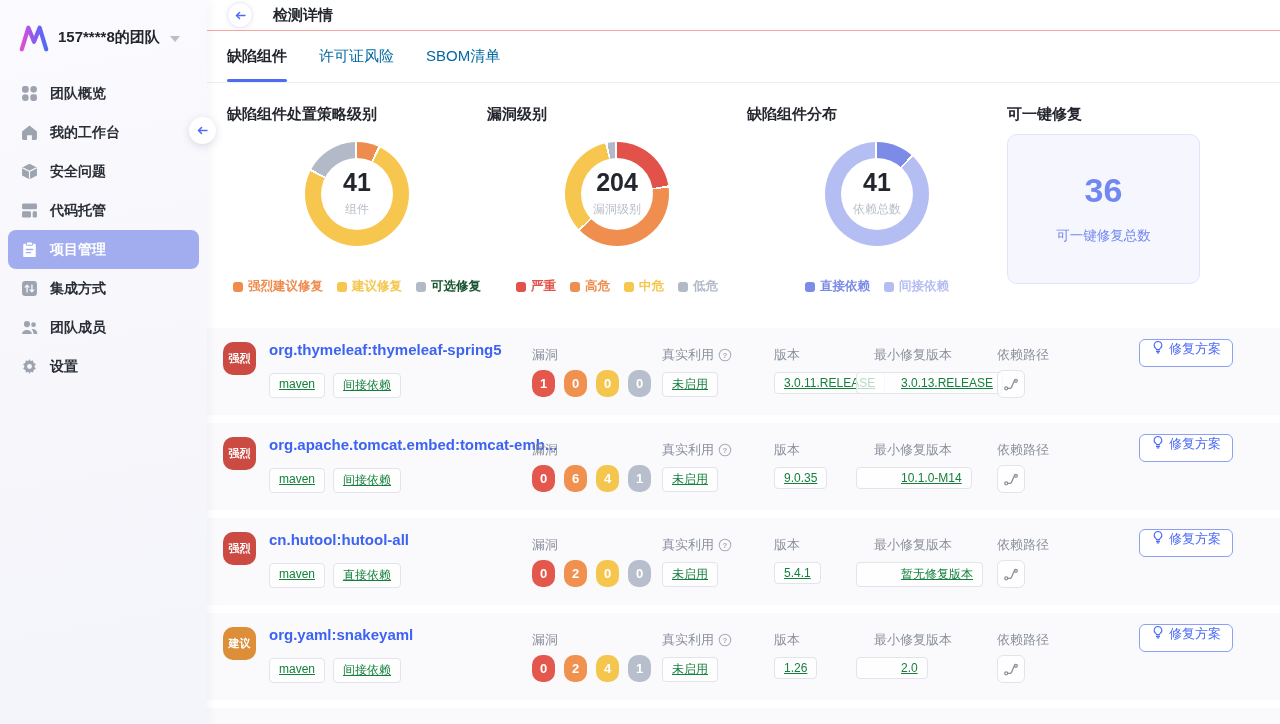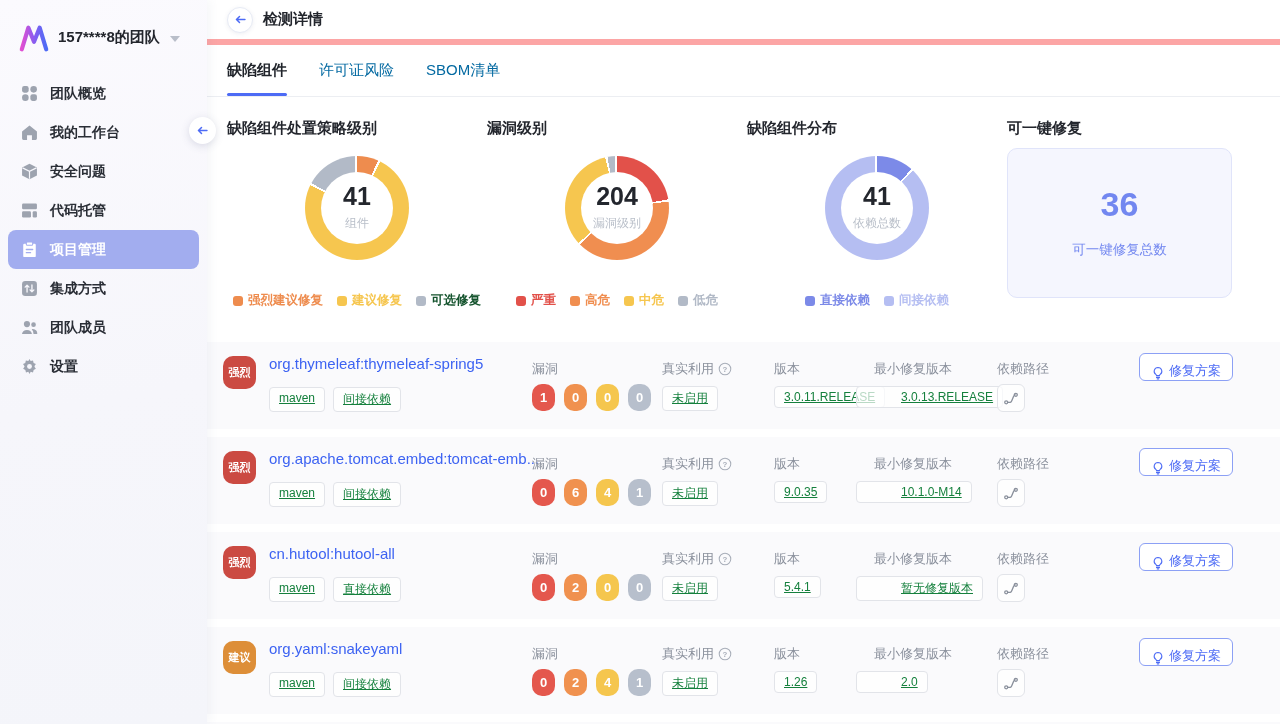--- a/index.html
+++ b/index.html
@@ -19,21 +19,21 @@
   .menu-item .mi-icon svg { width:17px; height:17px; fill:#9DA3AF; }
   .menu-item span.lbl { font-size:14px; font-weight:600; color:#2A2E36; }
   .menu-item.active { background:#A2ADEF; }
   .menu-item.active span.lbl { color:#fff; }
   .menu-item.active .mi-icon svg { fill:#fff; }
 
   .collapse-btn { position:absolute; left:189px; top:117px; width:27px; height:27px; border-radius:50%; background:#fff; box-shadow:0 2px 8px rgba(70,80,120,.18); display:flex; align-items:center; justify-content:center; z-index:5; cursor:pointer; }
 
   
   .main { flex:1; height:100%; background:#fff; position:relative; overflow:hidden; }
-  .page-header { height:45px; display:flex; align-items:center; gap:10px; padding-left:20px; border-bottom:6px solid #fca5a5; }
+  .page-header { height:31px; display:flex; align-items:center; gap:20px; padding-left:20px; border-bottom:1px solid #fca5a5; }
   .back-btn { width:26px; height:26px; border-radius:50%; background:#fff; border:1px solid #E7EBF5; box-shadow:0 1px 4px rgba(90,100,140,.10); display:flex; align-items:center; justify-content:center; cursor:pointer; }
   .page-title { font-size:15px; font-weight:600; color:#23262D; }
 
   .tabbar { height:52px; display:flex; align-items:center; gap:32px; padding-left:20px; border-bottom:1px solid #ECEEF2; }
   .tab { position:relative; font-size:15px; color:#0369a1; height:100%; display:flex; align-items:center; cursor:pointer; }
   .tab.active { color:#20242B; font-weight:700; }
   .tab.active::after { content:""; position:absolute; left:0; right:0; bottom:0; height:3px; border-radius:2px; background:#4D6BF5; }
 
   
   .charts { display:flex; padding:22px 0 0 20px; }
@@ -43,40 +43,40 @@
   .donut-wrap { margin:18px auto 0; width:104px; height:104px; position:relative; }
   .donut { width:104px; height:104px; border-radius:50%; }
   .donut-hole { position:absolute; left:16px; top:16px; width:72px; height:72px; border-radius:50%; background:#fff; display:flex; flex-direction:column; align-items:center; justify-content:center; }
   .donut-value { font-size:25px; font-weight:700; color:#23262D; line-height:1; }
   .donut-label { font-size:12px; color:#B9BFC9; margin-top:6px; white-space:nowrap; }
   .legend { margin-top:32px; display:flex; justify-content:center; gap:14px; }
   .legend-item { display:flex; align-items:center; gap:5px; white-space:nowrap; }
   .legend-swatch { width:10px; height:10px; border-radius:3px; flex:none; }
   .legend-text { font-size:12.5px; font-weight:600; }
 
-  .stat-card { margin-top:10px; width:225px; height:150px; background:#F5F6FE; border:1px solid #E0E4FA; border-radius:10px; text-align:center; padding-top:38px; }
+  .stat-card { margin-top:10px; width:193px; height:150px; background:#F5F6FE; border:1px solid #E0E4FA; border-radius:10px; text-align:center; padding-top:38px; }
   .stat-value { font-size:34px; font-weight:700; color:#7287F0; line-height:1; }
   .stat-label { font-size:13.5px; color:#7287F0; margin-top:20px; }
 
   
   .rows { margin-top:33px; display:flex; flex-direction:column; gap:8px; }
   .row { position:relative; height:87px; background:#FAFAFC; }
   .row-badge { position:absolute; left:16px; top:14px; width:33px; height:33px; border-radius:10px; color:#fff; font-size:11px; font-weight:700; display:flex; align-items:center; justify-content:center; letter-spacing:0; }
-  .row-name { position:absolute; left:62px; top:13px; font-size:15px; font-weight:400; color:#3D63F2; cursor:pointer; max-width:250px; white-space:nowrap; }
+  .row-name { position:absolute; left:62px; top:13px; font-size:15px; font-weight:700; color:#3D63F2; cursor:pointer; max-width:250px; white-space:nowrap; }
   .row-tags { position:absolute; left:62px; top:45px; display:flex; gap:8px; }
   .pill { display:inline-block; font-size:12px; color:#15803d; border:1px solid #E2E4E9; border-radius:4px; padding:3px 9px; background:rgba(255,255,255,.7); white-space:nowrap;text-decoration:underline; }
   .col-label { position:absolute; top:18px; font-size:13px; color:#8A909C; display:flex; align-items:center; gap:4px; }
   .lab-vuln { left:325px; } .lab-exploit { left:455px;text-align:center; } .lab-version { left:567px; } .lab-fix { left:667px; } .lab-path { left:790px; }
   .vuln-badges { position:absolute; left:325px; top:42px; display:flex; gap:9px; }
   .vuln-badge { width:23px; height:27px; border-radius:10px; color:#fff; font-size:13px; font-weight:600; display:flex; align-items:center; justify-content:center; }
   .val-exploit { position:absolute; left:455px; top:44px; }
   .val-version { position:absolute; left:567px; top:44px; }
   .val-fix { position:absolute; left:649px; top:44px;padding-left:44px; }
   .path-box { position:absolute; left:790px; top:42px; width:28px; height:28px; border:1px solid #E2E4E9; border-radius:6px; background:rgba(255,255,255,.7); display:flex; align-items:center; justify-content:center; cursor:pointer; }
-  .fix-btn { position:absolute; right:47px; top:11px; height:28px; display:flex; align-items:flex-end; gap:4px; border:1px solid #8CA0F5; border-radius:6px; background:#fff; color:#4D6BF5; font-size:13px; padding:0 11px; cursor:pointer; }
+  .fix-btn { position:absolute; right:47px; top:11px; height:28px; display:flex; align-items:flex-start; gap:4px; border:1px solid #8CA0F5; border-radius:6px; background:#fff; color:#4D6BF5; font-size:13px; padding:0 11px; cursor:pointer; }
   .q-icon { width:14px; height:14px; cursor:pointer; }
   .row.partial { height:87px; }
 </style>
 </head>
 <body>
 
 <div class="app">
 
   <aside class="sidebar">
     <div class="team-header">

